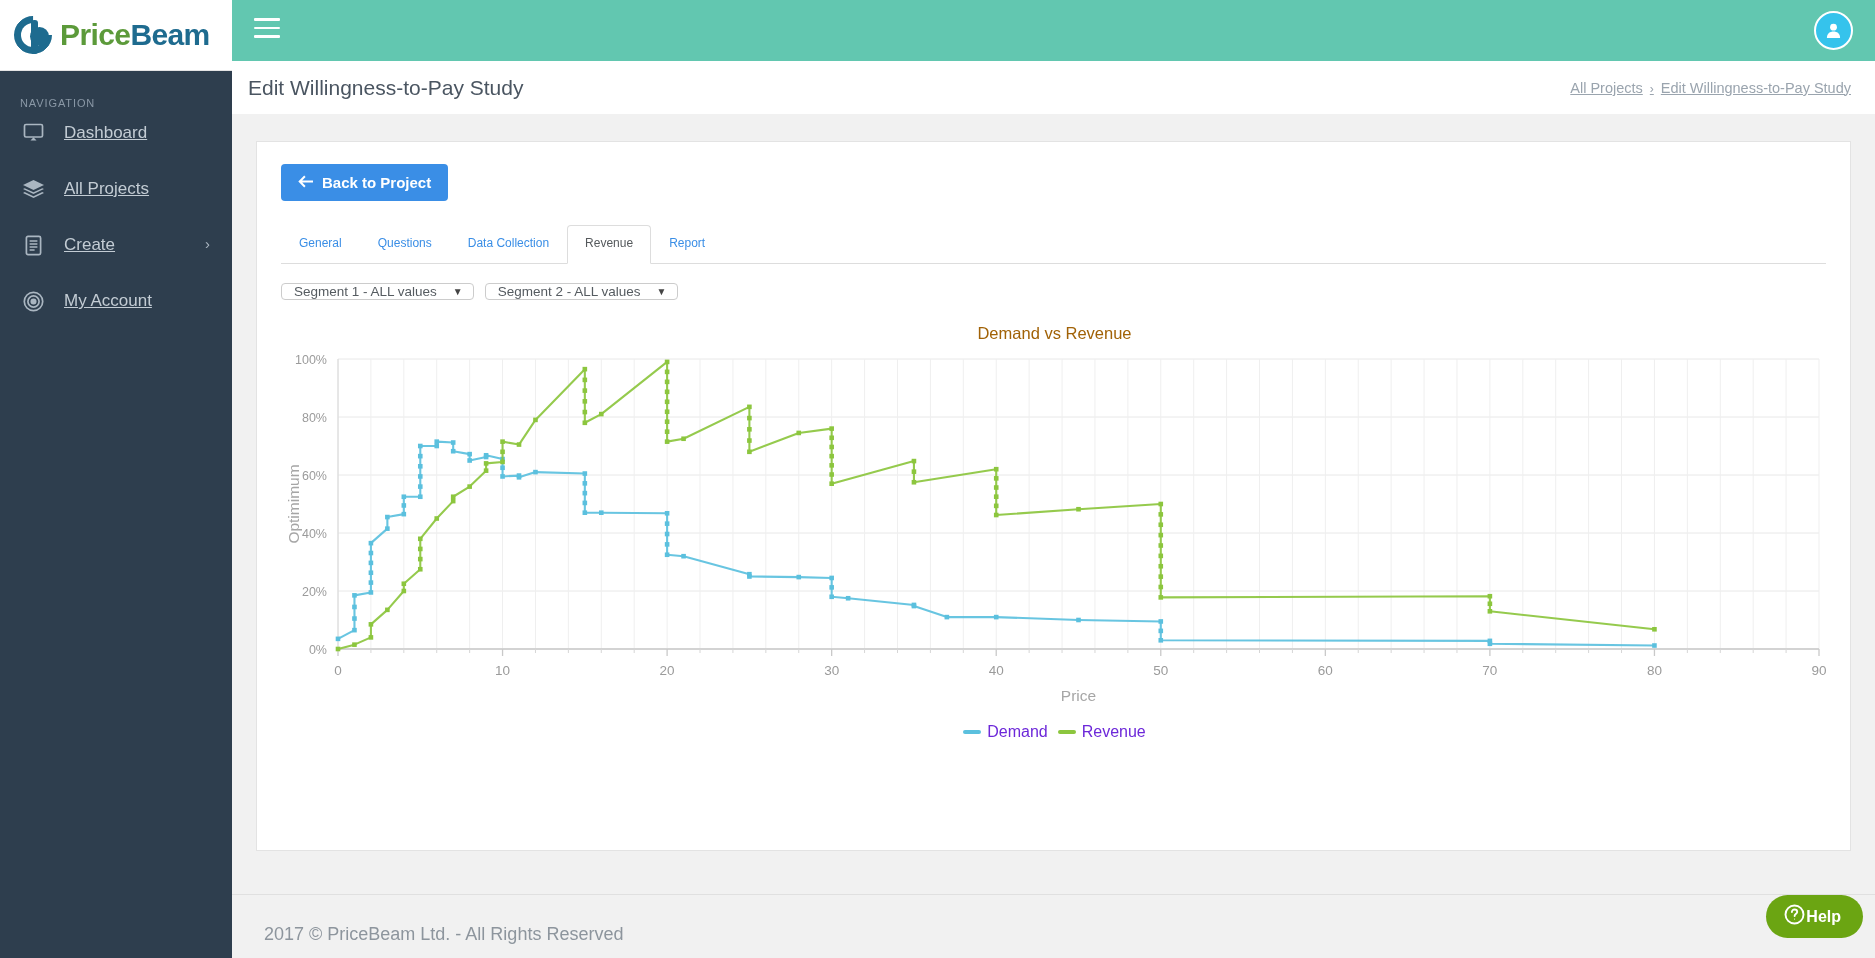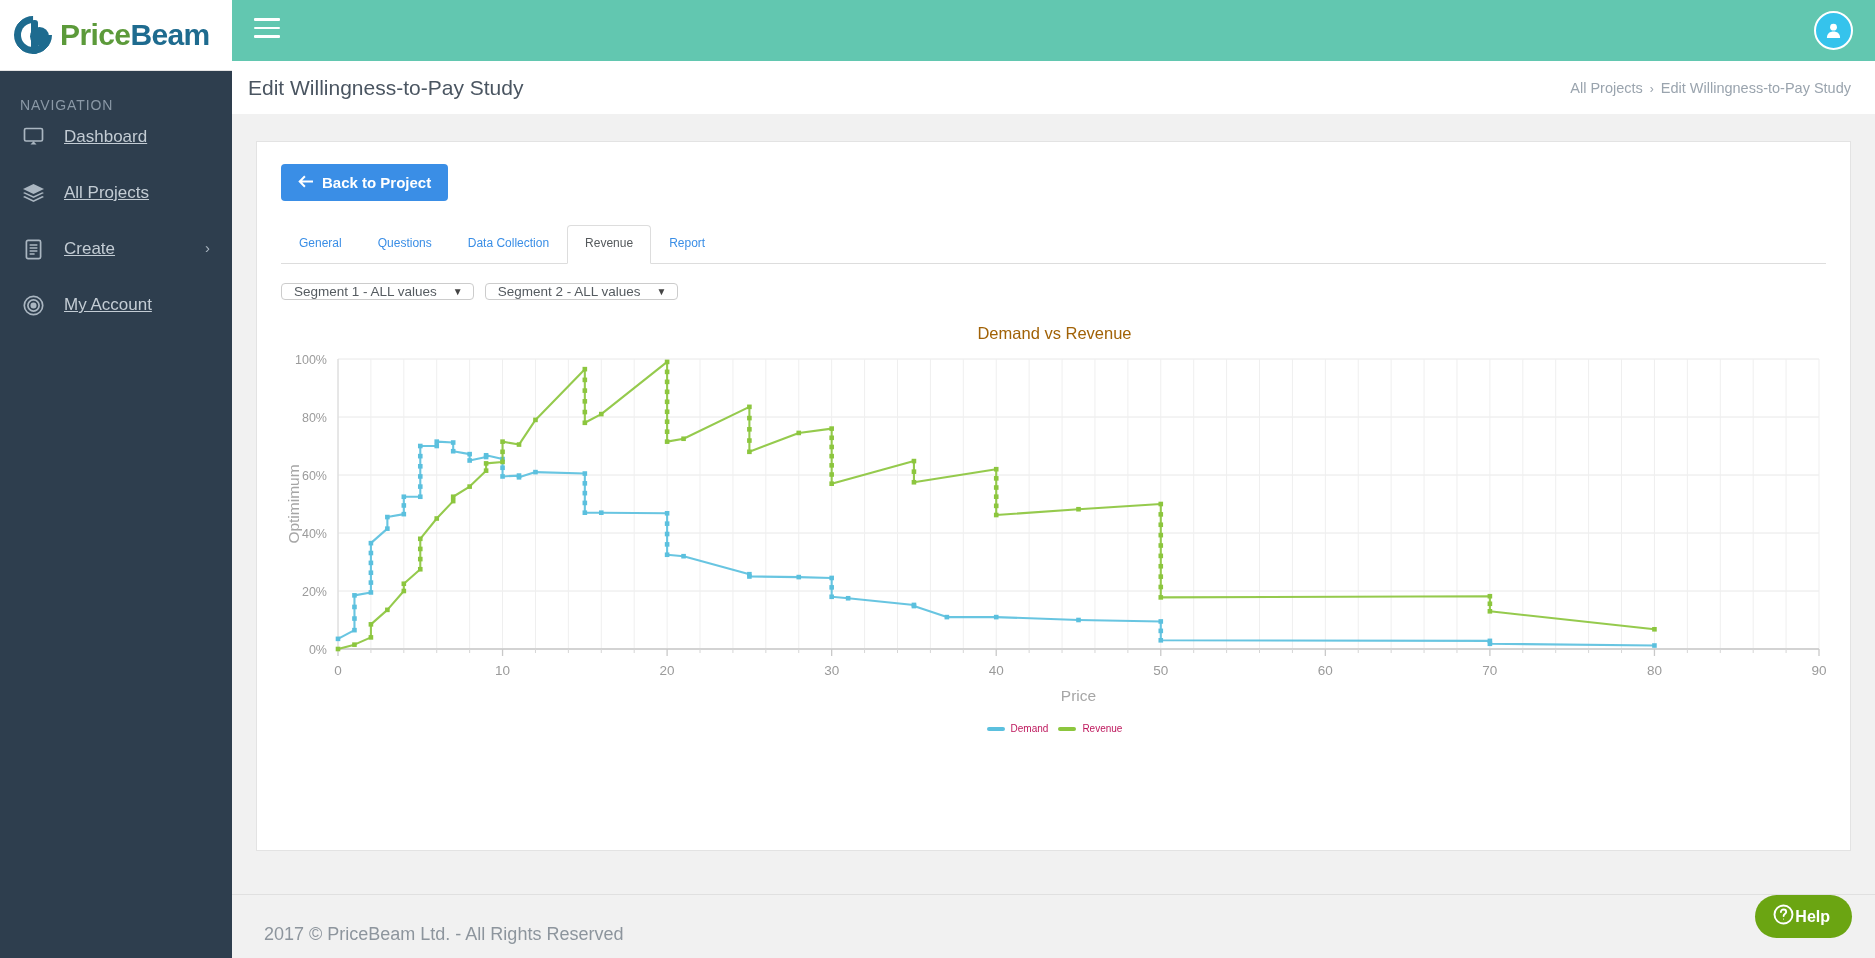--- a/index.html
+++ b/index.html
@@ -40,21 +40,21 @@
     width: 19px; height: 19px; border-radius: 50%; background: #1e6b8f;
   }
   .logo-text {
     font-size: 30px; font-weight: bold; letter-spacing: -0.6px;
     white-space: nowrap;
   }
   .logo-text .p1 { color: #5c9a3a; }
   .logo-text .p2 { color: #1e6b8f; }
 
   #nav-title {
-    color: #8a98a6; font-size: 14px; letter-spacing: 0.9px;
+    color: #8a98a6; font-size: 11px; letter-spacing: 0.9px;
     padding: 26px 0 14px 20px;
   }
   .nav-item {
     display: flex; align-items: flex-start;
     height: 56px; padding-left: 20px;
     color: #c3ccd4; font-size: 17px;
     cursor: pointer; position: relative; text-decoration: underline;
   }
   .nav-icon {
     width: 26px; margin-right: 18px;
@@ -91,21 +91,21 @@
   #pagehead {
     position: absolute; left: 232px; top: 61px;
     width: 1643px; height: 53px;
     background: #ffffff;
     display: flex; align-items: center; justify-content: space-between;
     padding: 0 24px 0 16px;
   }
   #page-title {
     font-size: 21px; color: #4a5561; font-weight: normal;
   }
-  #breadcrumb { font-size: 14.5px; color: #9aa4ae; }
+  #breadcrumb { font-size: 14.5px; color: #9aa4ae; text-decoration: underline; }
   #breadcrumb .sep { margin: 0 7px; font-size: 12px; }
   #breadcrumb a { color: #9aa4ae; text-decoration: none; cursor: pointer; }
 
   
   #content {
     position: absolute; left: 232px; top: 114px;
     width: 1643px; height: 780px;
     background: #f1f1f1;
     padding: 27px 16px 0 24px;
   }
@@ -156,36 +156,36 @@
     position: absolute; left: 24px; top: 182px;
     width: 1547px; height: 440px;
   }
   #chart-title {
     text-align: center; font-size: 16.5px; color: #a16207;
     margin-bottom: 6px;
   }
   #chart-svg { display: block; }
   #legend {
     display: flex; justify-content: center; align-items: center;
-    gap: 10px; margin-top: 4px; font-size: 10px; color: #be185d;
+    gap: 10px; margin-top: 4px; font-size: 16px; color: #6d28d9;
   }
   .legend-item { display: flex; align-items: center; gap: 6px; cursor: pointer; }
   .legend-swatch { width: 18px; height: 4px; border-radius: 2px; display: inline-block; }
 
   
   #footer {
     position: absolute; left: 232px; top: 894px;
     width: 1643px; height: 64px;
     background: #f1f1f1; border-top: 1px solid #e0e0e0;
     display: flex; align-items: center; padding-left: 32px;
   }
   #copyright { font-size: 18px; color: #8d959d; margin-top: 16px; }
 
   #help-btn {
-    position: absolute; right: 23px; bottom: 20px;
+    position: absolute; right: 12px; bottom: 20px;
     background: #6ba512; color: #ffffff;
     border-radius: 22px; height: 43px;
     display: flex; align-items: center; gap: 1px;
     padding: 0 22px 0 18px; font-size: 16px; font-weight: bold;
     cursor: pointer;
   }
 </style>
 </head>
 <body>
 

